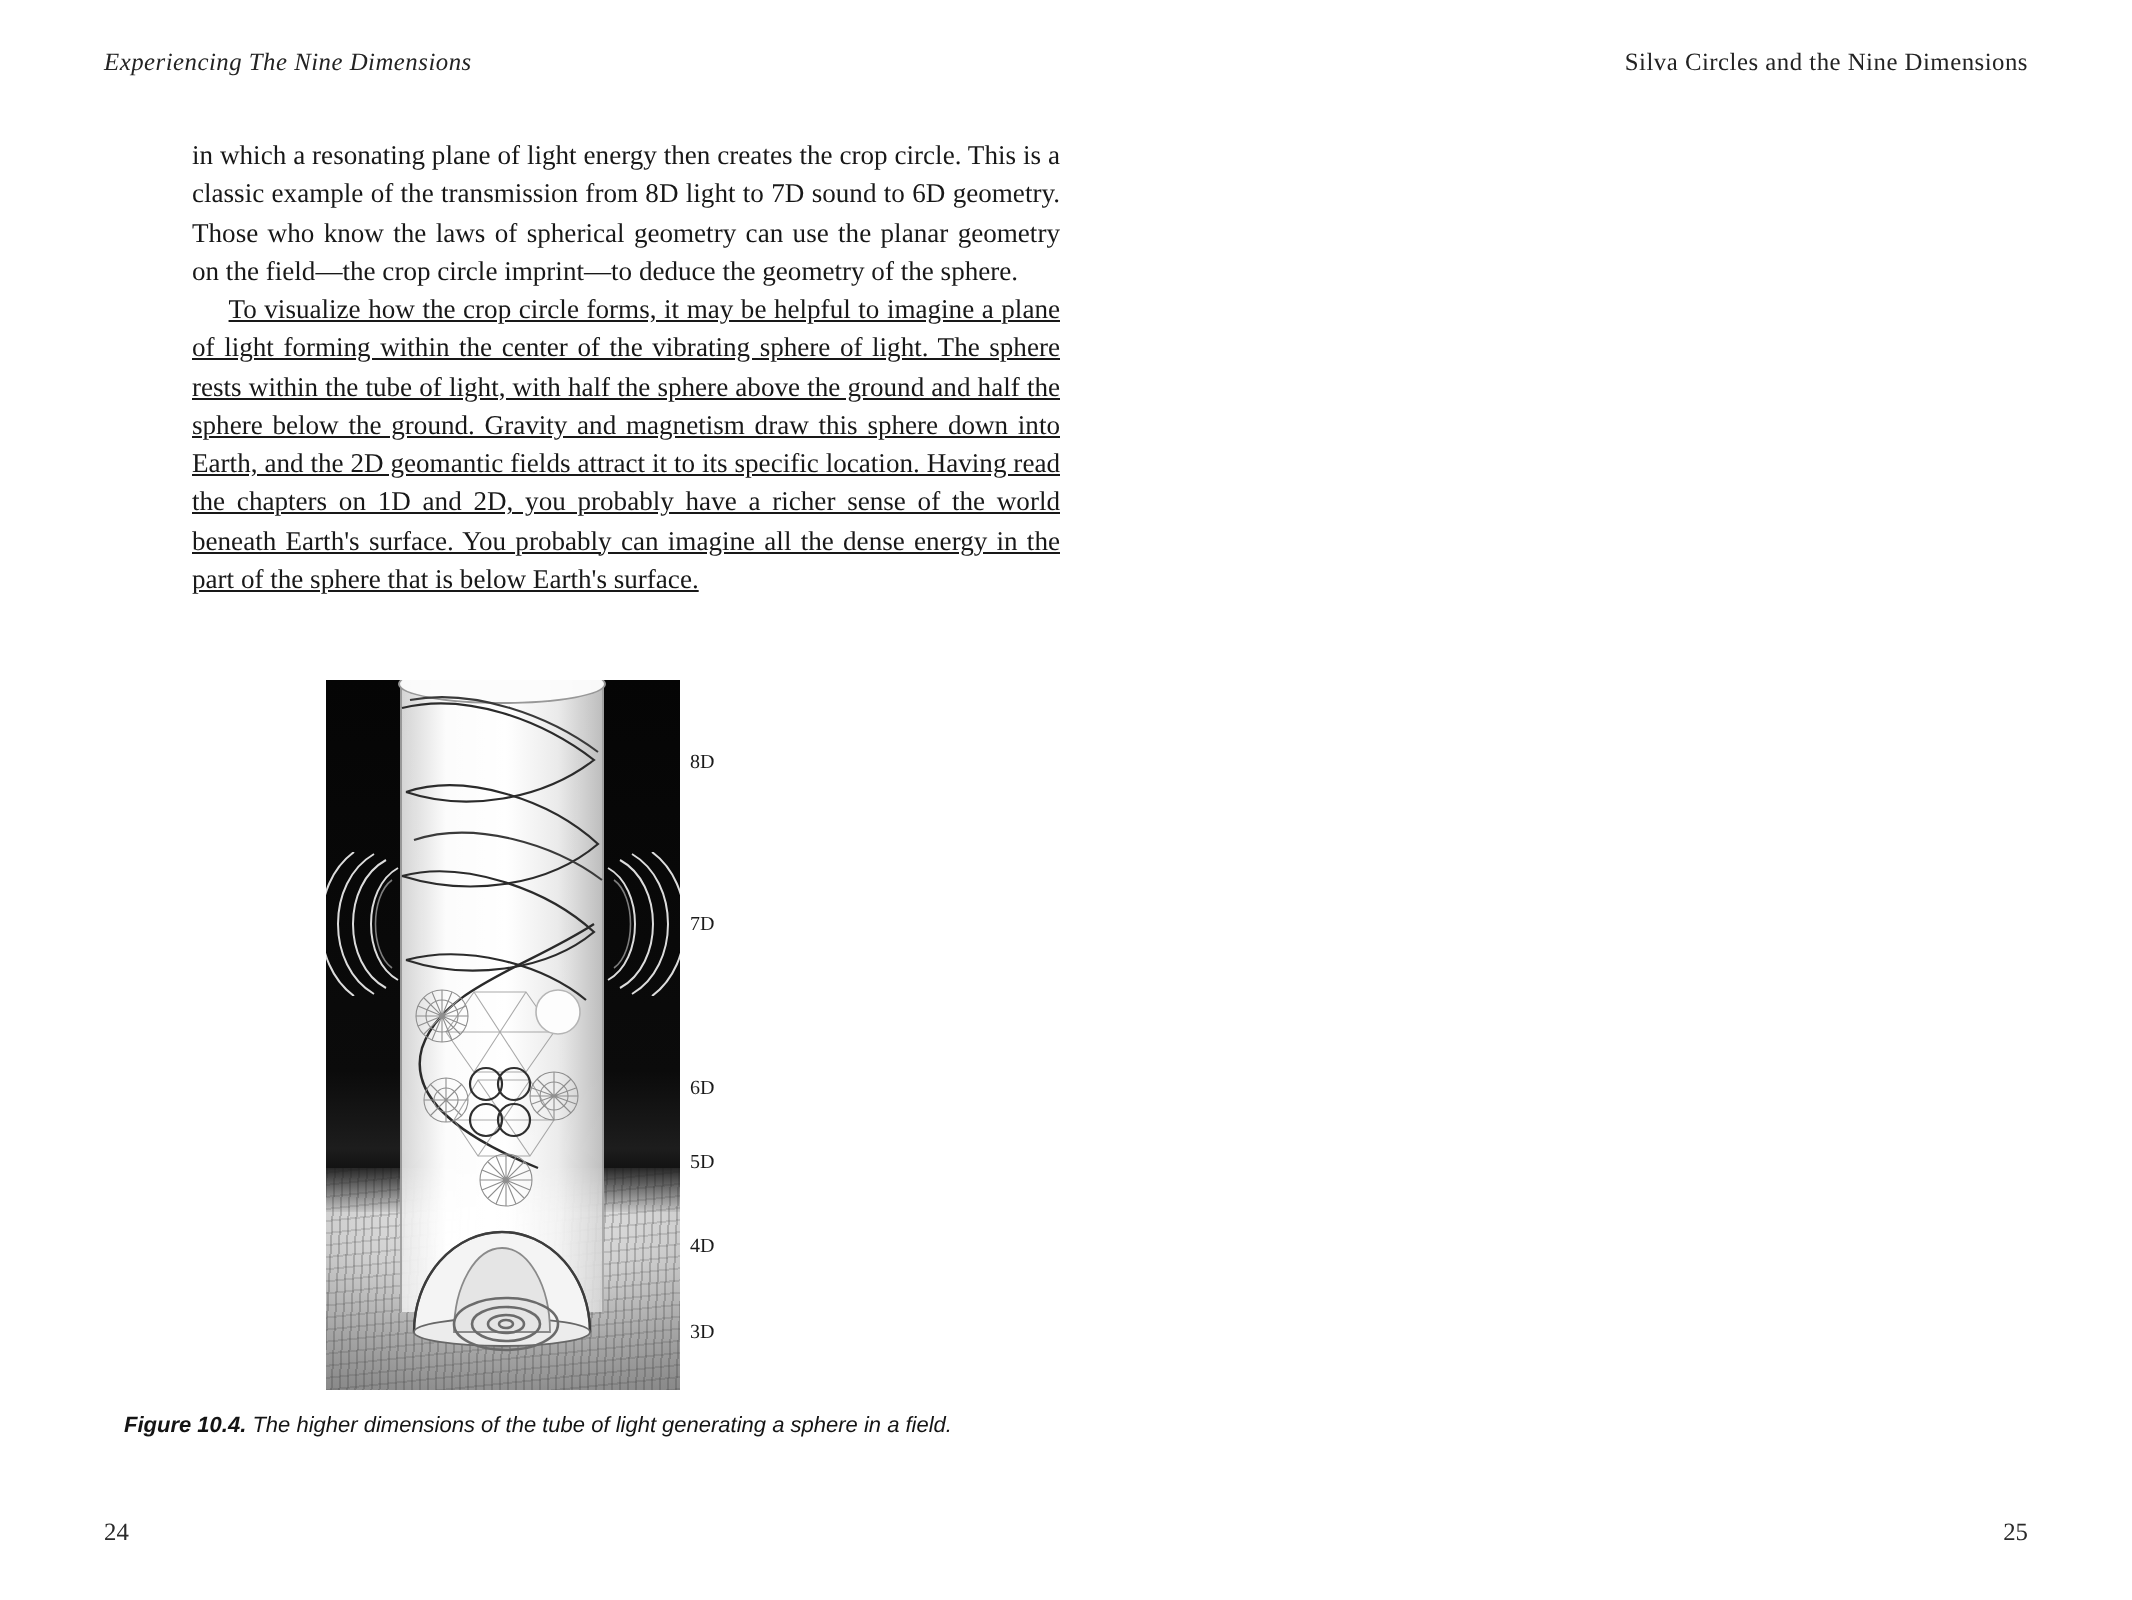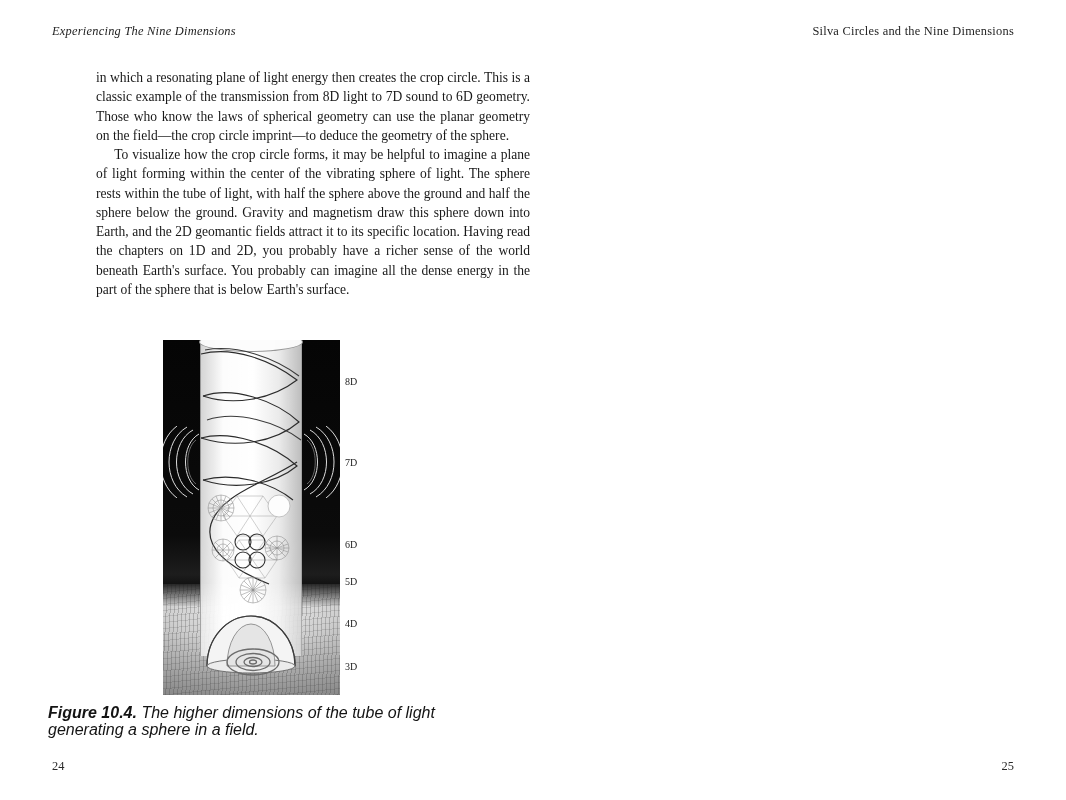--- a/index.html
+++ b/index.html
@@ -53,30 +53,31 @@
     position: absolute;
     font-family: "Liberation Serif", serif;
     font-size: 13.55px;
     line-height: 19.25px;
     text-align: justify;
     text-justify: inter-word;
     color: #181818;
     hyphens: manual;
   }
   .col p { margin: 0; }
-  .col p.indent { text-indent: 1.35em; }
+  .col p.indent { text-indent: 1.35em; text-decoration: underline; }
   .col-left-top  { left: 52px;  top: 68px;  width: 434px; margin-left: 44px; }
 
   
   .caption {
     position: absolute;
     font-family: "Liberation Sans", sans-serif;
-    font-size: 16px;
+    font-size: 11px;
     line-height: 16.5px;
     font-style: italic;
+    text-align: center;
     color: #141414;
   }
   .caption b {
     font-style: italic;
     font-weight: bold;
   }
   .caption-104 { left: 48px;  top: 705px; width: 442px; }
 
   
   .folio {

